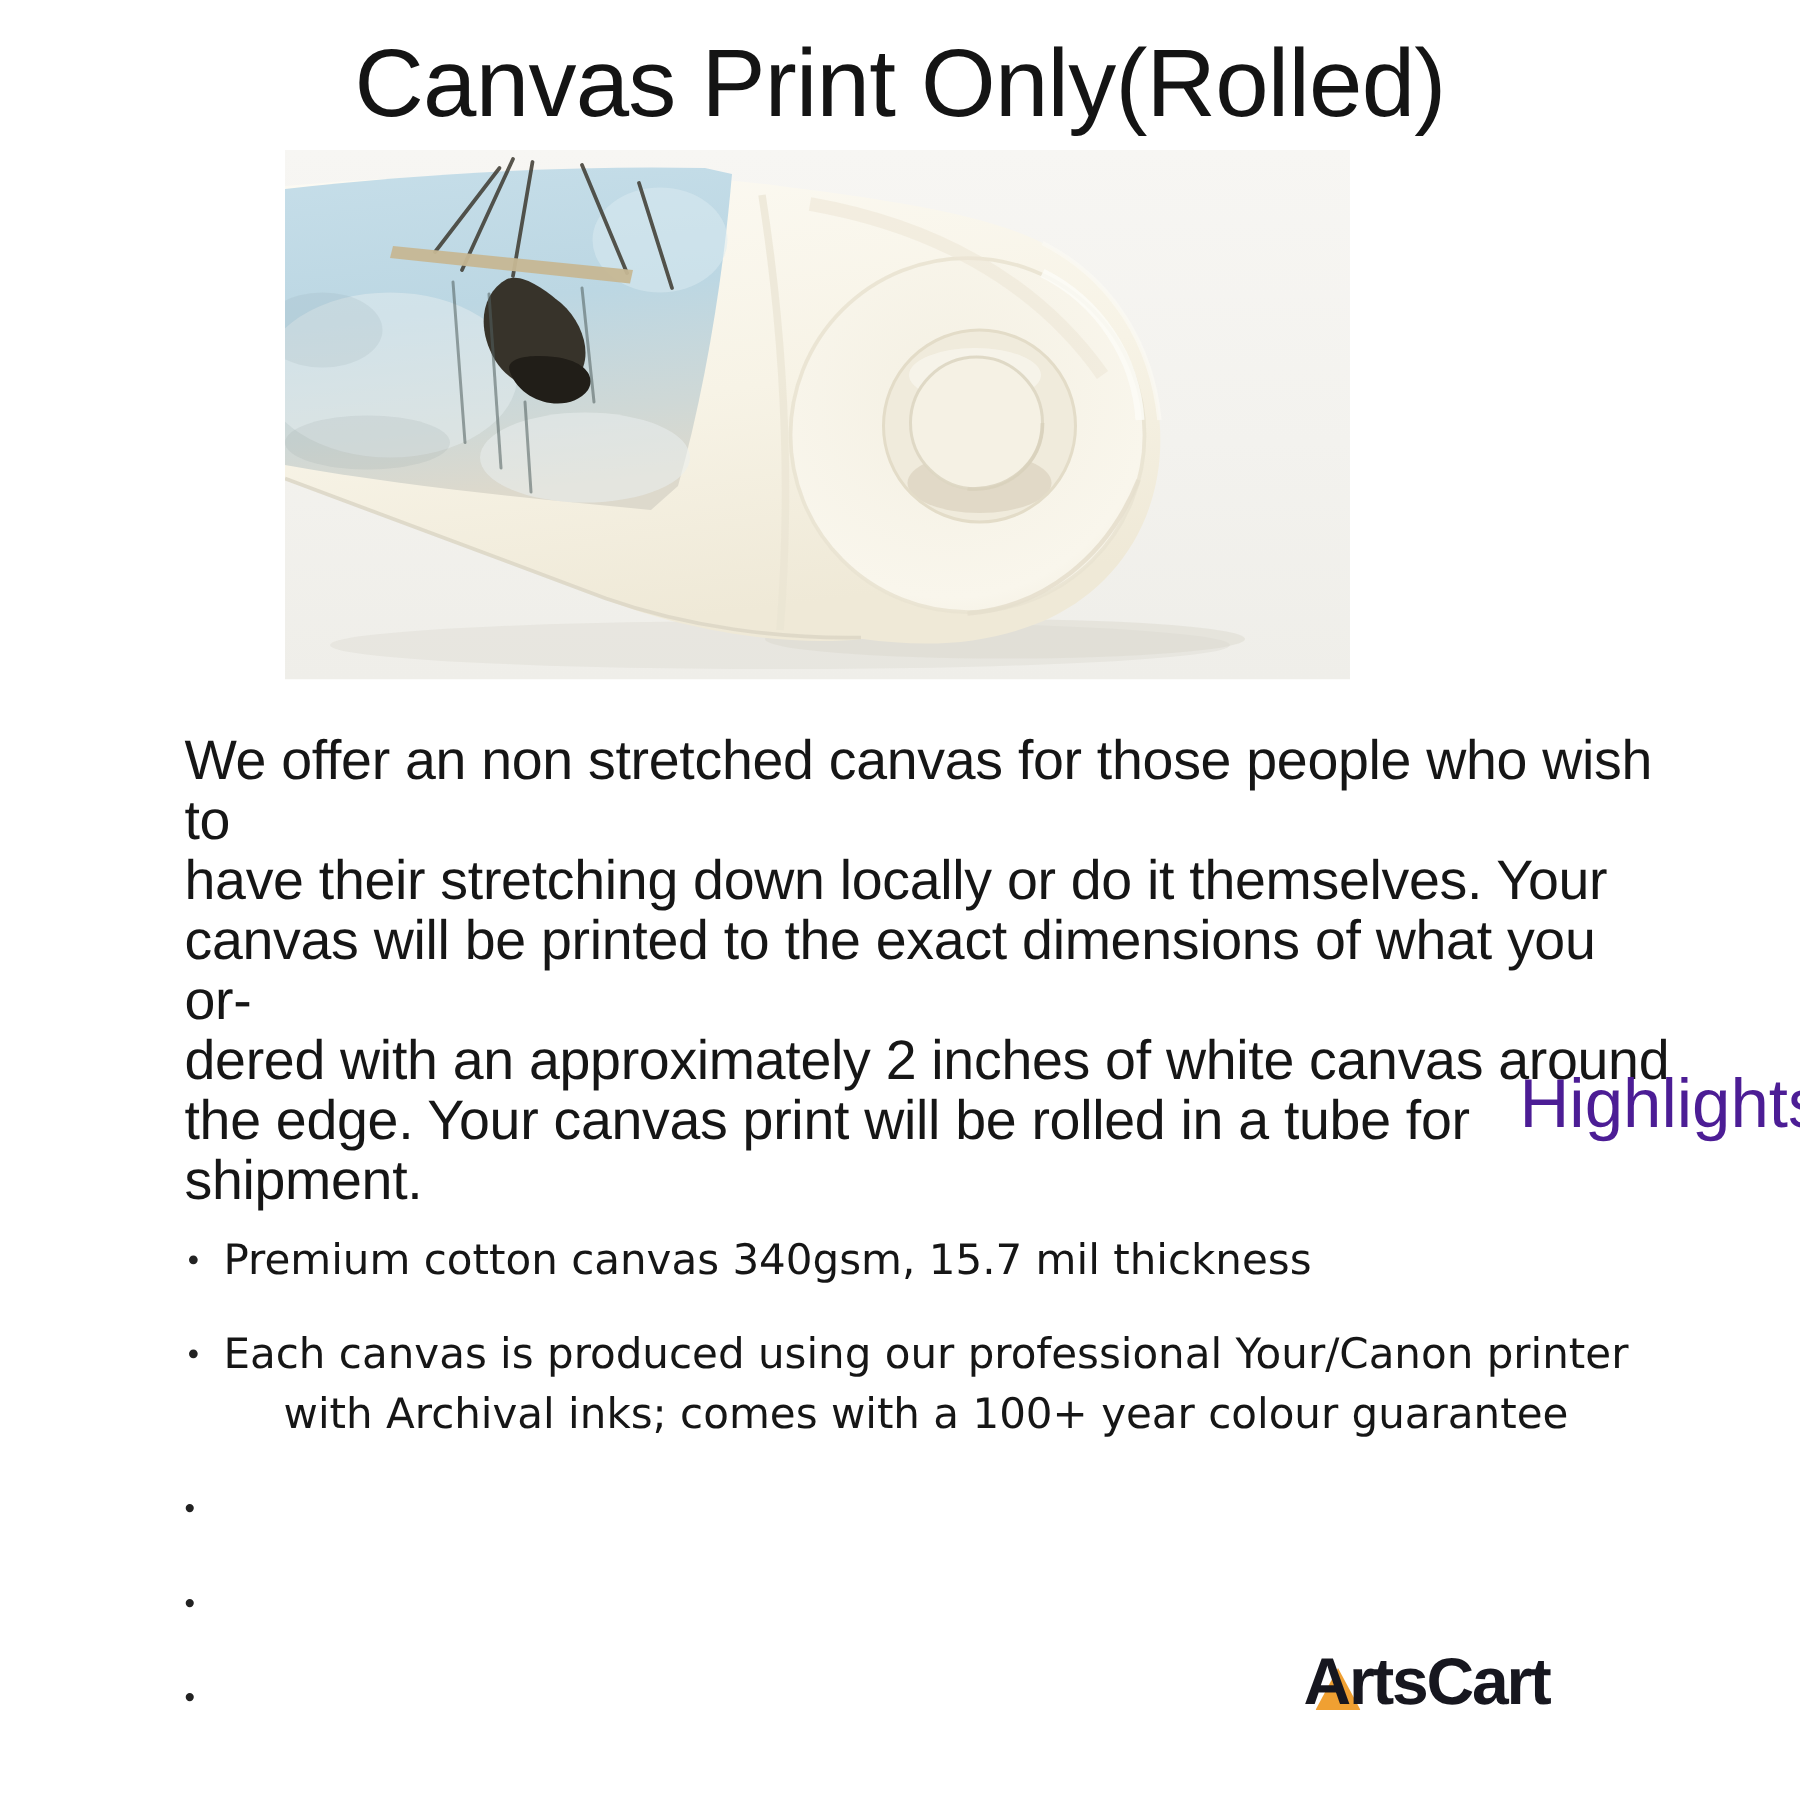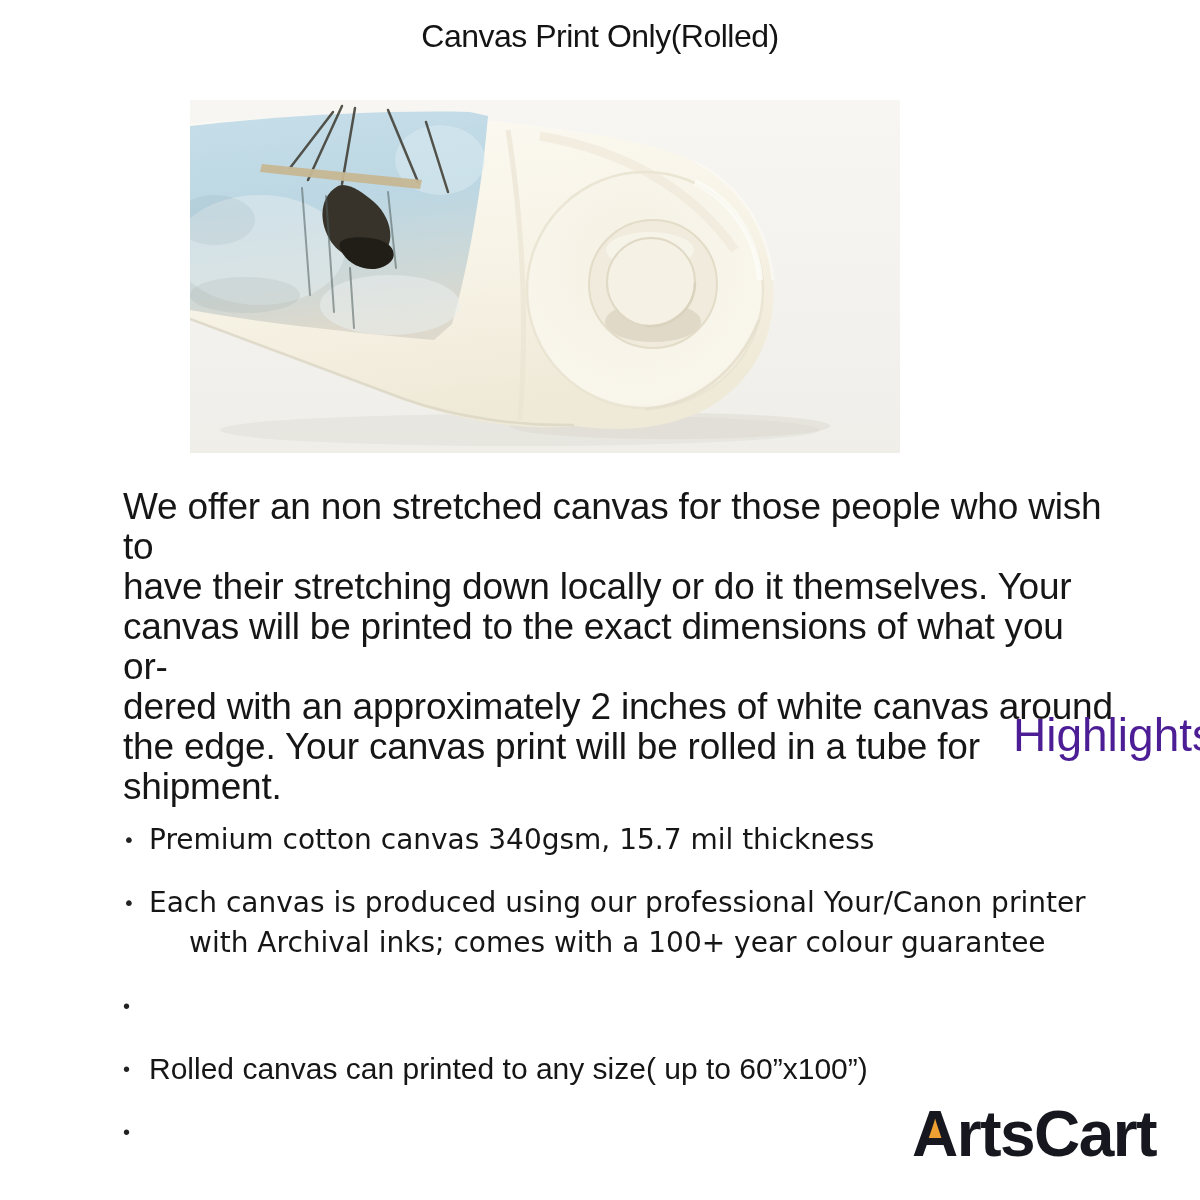--- a/index.html
+++ b/index.html
@@ -2,21 +2,21 @@
 <html><head>
 <meta charset="utf-8">
 <style>
   html,body{margin:0;padding:0;background:#ffffff;}
   .page{
     position:relative;width:1200px;height:1200px;background:#ffffff;
     font-family:"Liberation Sans",sans-serif;color:#151515;overflow:hidden;
   }
   .title{
     position:absolute;top:18px;left:0;width:100%;text-align:center;
-    font-size:32px;letter-spacing:-0.5px;color:#141414;white-space:nowrap;
+    font-size:64px;letter-spacing:-0.5px;color:#141414;white-space:nowrap;
   }
   .photo{
     position:absolute;left:190px;top:100px;width:710px;height:353px;
   }
   .photo svg{display:block;width:100%;height:100%;}
   .desc{
     position:absolute;left:123px;top:487px;width:990px;
     font-size:37px;line-height:40px;letter-spacing:-0.2px;color:#161616;
     white-space:pre-line;
   }
@@ -31,22 +31,22 @@
   .hl-item{
     display:flex;align-items:flex-start;margin-bottom:23px;
     font-size:30px;line-height:40px;color:#161616;
   }
   .hl-item .dot{
     flex:0 0 26px;width:26px;font-size:20px;line-height:40px;color:#222222;
   }
   .hl-item .txt{white-space:pre-line;text-align:center;}
   .hl-item.alt{font-family:"DejaVu Sans",sans-serif;font-size:28px;}
   .logo{
-    position:absolute;left:912px;top:1097px;height:76px;
-    font-weight:bold;font-size:64px;letter-spacing:-1.5px;color:#17171f;
+    position:absolute;left:869px;top:1097px;height:76px;
+    font-weight:bold;font-size:44px;letter-spacing:-1.5px;color:#17171f;
     white-space:nowrap;
   }
   .logo .tri{
     position:absolute;left:8px;top:15px;width:30px;height:28px;
     background:#f0a032;z-index:0;
     clip-path:polygon(50% 0,100% 100%,0 100%);
   }
   .logo .word{position:relative;z-index:1;}
 </style>
 </head>
@@ -157,21 +157,20 @@
     <li class="hl-item alt">
       <span class="dot">•</span>
       <span class="txt">Each canvas is produced using our professional Your/Canon printer
 with Archival inks; comes with a 100+ year colour guarantee</span>
     </li>
     <li class="hl-item">
       <span class="dot">•</span>
     </li>
     <li class="hl-item">
       <span class="dot">•</span>
-      <span class="txt">Rolled canvas can printed to any size( up to 60”x100”)</span>
     </li>
     <li class="hl-item">
       <span class="dot">•</span>
     </li>
   </ul>
 
   <div class="logo">
     <span class="tri"></span>
     <span class="word">ArtsCart</span>
   </div>

